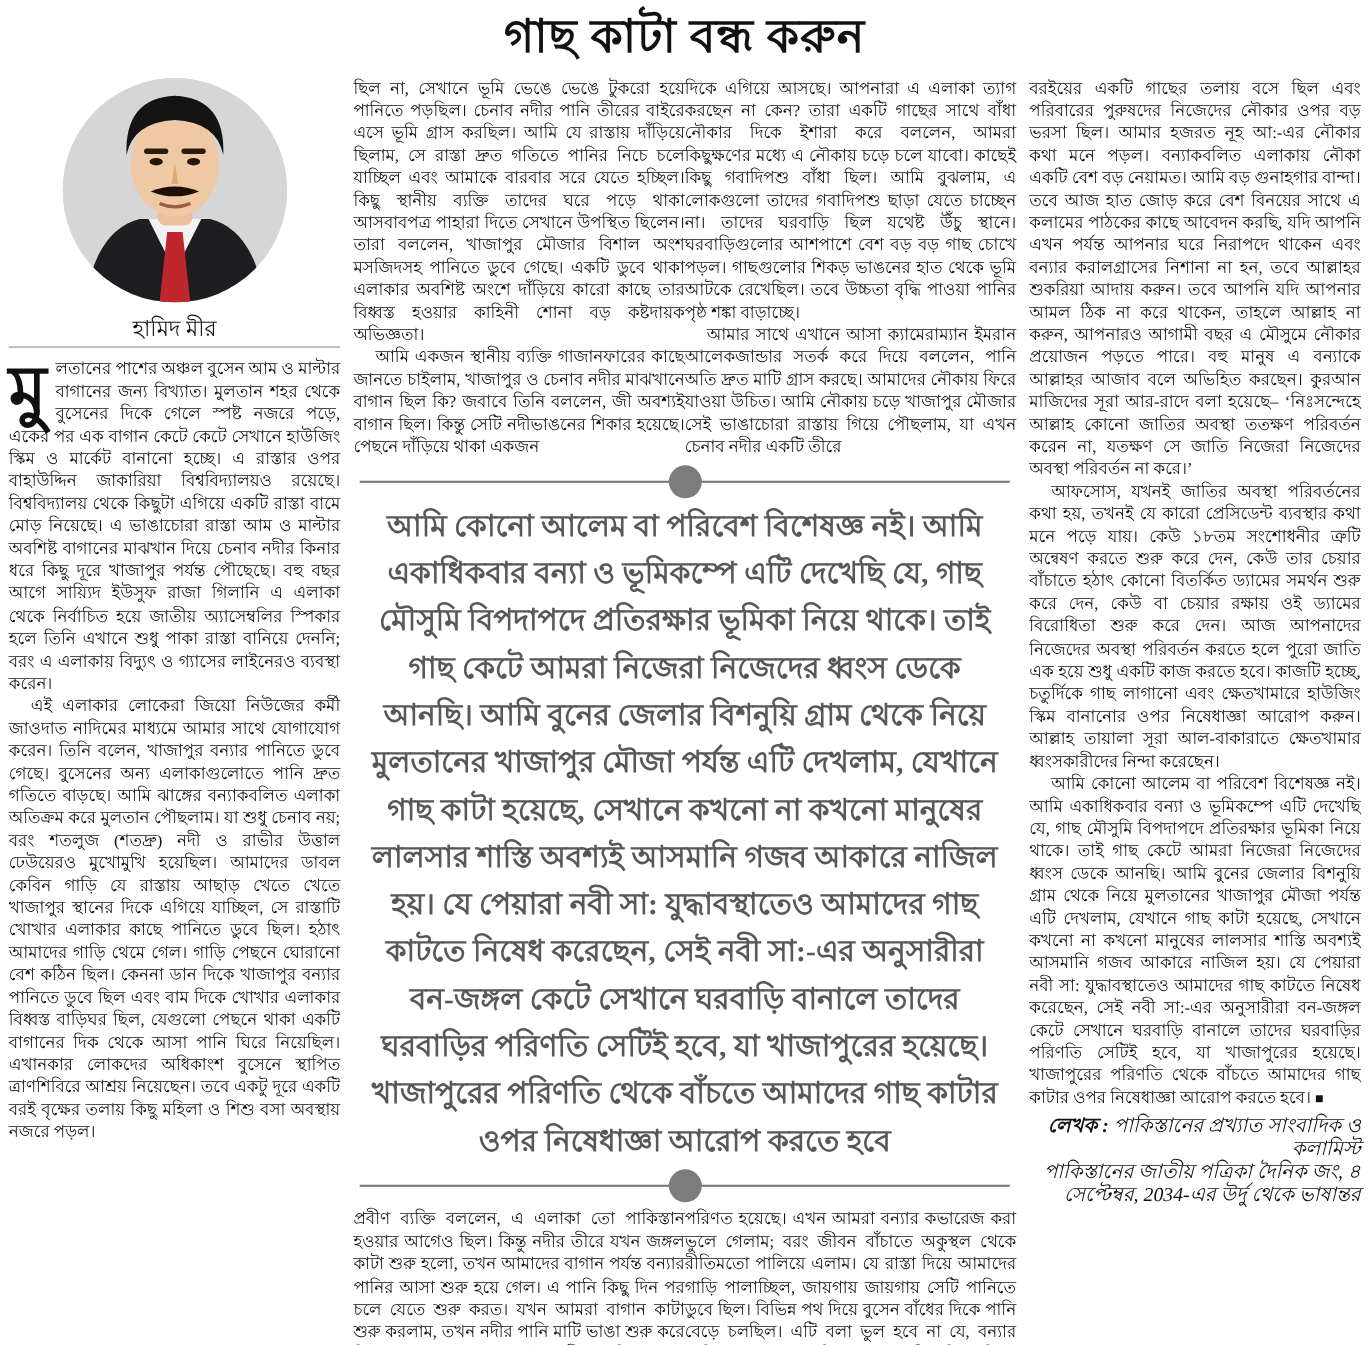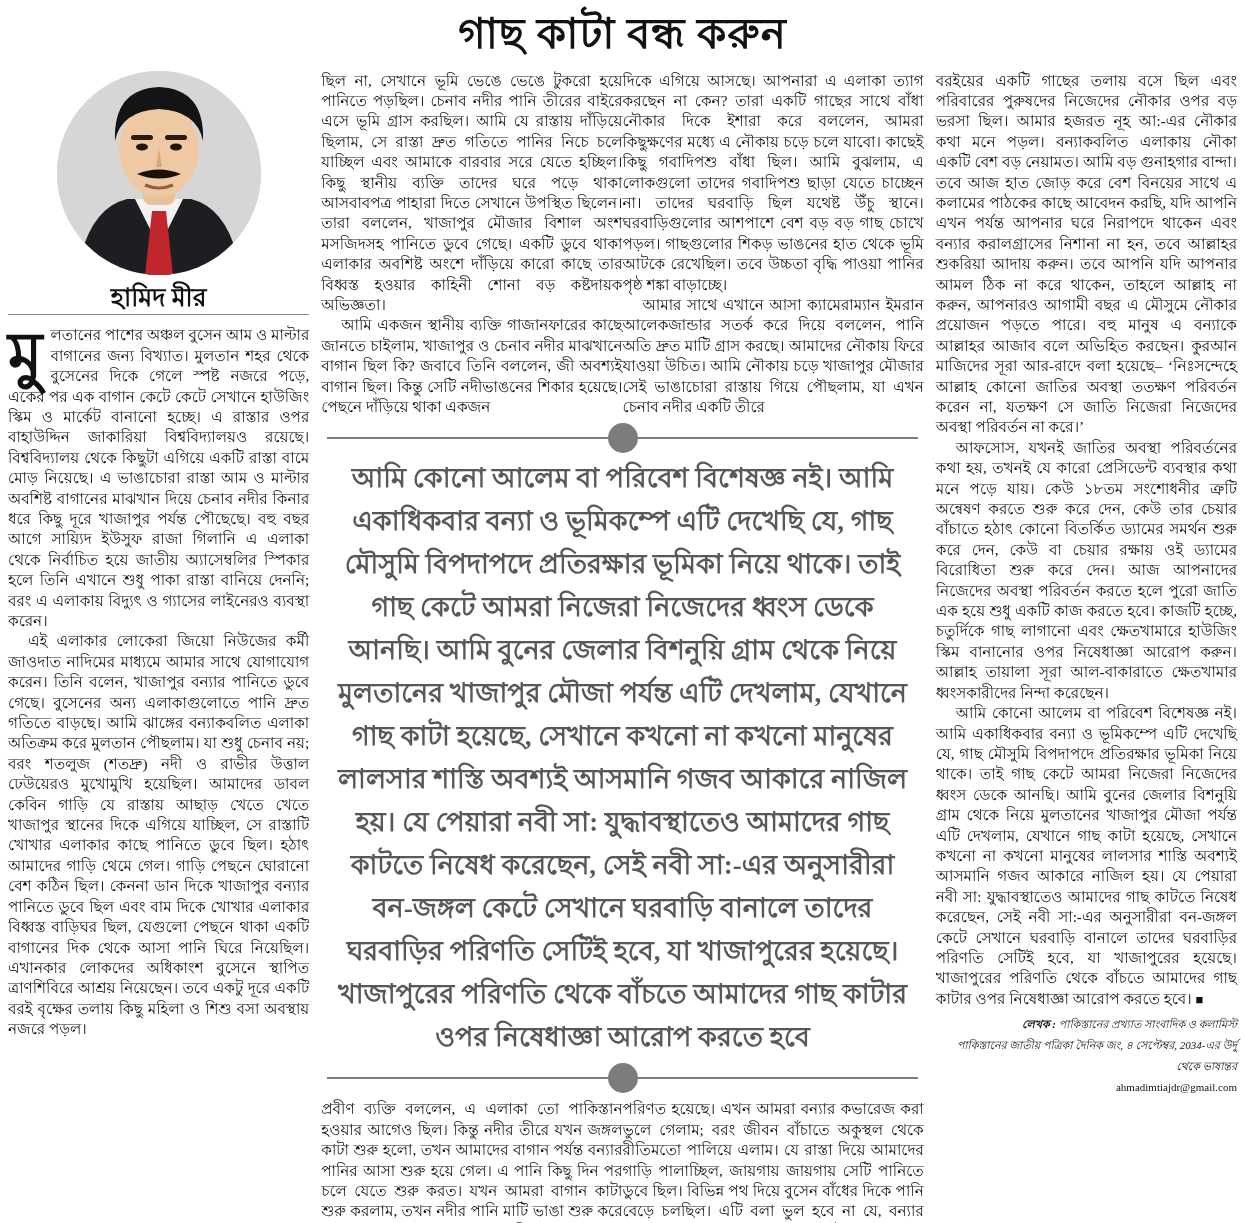--- a/index.html
+++ b/index.html
@@ -42,21 +42,21 @@
   .body-text p{margin:0;}
   .body-text p.indent{text-indent:20px;}
 
   
   .author-block{text-align:center;margin-bottom:8px;}
   .portrait{
     width:204px;height:204px;border-radius:50%;
     overflow:hidden;display:inline-block;background:#d9d9d9;
   }
   .author-name{
-    font-size:25px;font-weight:bold;text-align:center;
+    font-size:20px;font-weight:normal;text-align:center;
     margin:8px 0 6px 0;
   }
   .author-rule{border:none;border-top:1.5px solid #8b8b8b;margin:0 0 10px 0;}
 
   .dropcap{
     float:left;
     font-size:62px;
     line-height:52px;
     font-weight:bold;
     padding:4px 8px 0 0;
@@ -85,21 +85,21 @@
     font-weight:bold;
     font-size:27px;
     line-height:43px;
     text-align:center;
     padding:2px 6px;
   }
 
   .footer-credits{
     margin-top:4px;
     text-align:right;
-    font-size:11px;
+    font-size:18px;
     line-height:21px;
   }
   .footer-credits .writer-line{font-style:italic;}
   .footer-credits .writer-label{font-weight:bold;font-style:italic;}
   .footer-credits .source-line{font-style:italic;}
   .footer-credits .translator{font-weight:bold;}
   .footer-credits .email{font-family:"Liberation Serif",serif;}
   .end-mark{font-size:13px;}
 </style>
 </head>
@@ -179,18 +179,17 @@
     </div>
 
     <div class="col body-text">
       <p>বরইয়ের একটি গাছের তলায় বসে ছিল এবং পরিবারের পুরুষদের নিজেদের নৌকার ওপর বড় ভরসা ছিল। আমার হজরত নূহ আ:-এর নৌকার কথা মনে পড়ল। বন্যাকবলিত এলাকায় নৌকা একটি বেশ বড় নেয়ামত। আমি বড় গুনাহগার বান্দা। তবে আজ হাত জোড় করে বেশ বিনয়ের সাথে এ কলামের পাঠকের কাছে আবেদন করছি, যদি আপনি এখন পর্যন্ত আপনার ঘরে নিরাপদে থাকেন এবং বন্যার করালগ্রাসের নিশানা না হন, তবে আল্লাহর শুকরিয়া আদায় করুন। তবে আপনি যদি আপনার আমল ঠিক না করে থাকেন, তাহলে আল্লাহ না করুন, আপনারও আগামী বছর এ মৌসুমে নৌকার প্রয়োজন পড়তে পারে। বহু মানুষ এ বন্যাকে আল্লাহর আজাব বলে অভিহিত করছেন। কুরআন মাজিদের সূরা আর-রাদে বলা হয়েছে– ‘নিঃসন্দেহে আল্লাহ কোনো জাতির অবস্থা ততক্ষণ পরিবর্তন করেন না, যতক্ষণ সে জাতি নিজেরা নিজেদের অবস্থা পরিবর্তন না করে।’</p>
       <p class="indent">আফসোস, যখনই জাতির অবস্থা পরিবর্তনের কথা হয়, তখনই যে কারো প্রেসিডেন্ট ব্যবস্থার কথা মনে পড়ে যায়। কেউ ১৮তম সংশোধনীর ত্রুটি অন্বেষণ করতে শুরু করে দেন, কেউ তার চেয়ার বাঁচাতে হঠাৎ কোনো বিতর্কিত ড্যামের সমর্থন শুরু করে দেন, কেউ বা চেয়ার রক্ষায় ওই ড্যামের বিরোধিতা শুরু করে দেন। আজ আপনাদের নিজেদের অবস্থা পরিবর্তন করতে হলে পুরো জাতি এক হয়ে শুধু একটি কাজ করতে হবে। কাজটি হচ্ছে, চতুর্দিকে গাছ লাগানো এবং ক্ষেতখামারে হাউজিং স্কিম বানানোর ওপর নিষেধাজ্ঞা আরোপ করুন। আল্লাহ তায়ালা সূরা আল-বাকারাতে ক্ষেতখামার ধ্বংসকারীদের নিন্দা করেছেন।</p>
       <p class="indent"><span>আমি কোনো আলেম বা পরিবেশ বিশেষজ্ঞ নই। আমি একাধিকবার বন্যা ও ভূমিকম্পে এটি দেখেছি যে, গাছ মৌসুমি বিপদাপদে প্রতিরক্ষার ভূমিকা নিয়ে থাকে। তাই গাছ কেটে আমরা নিজেরা নিজেদের ধ্বংস ডেকে আনছি। আমি বুনের জেলার বিশনুয়ি গ্রাম থেকে নিয়ে মুলতানের খাজাপুর মৌজা পর্যন্ত এটি দেখলাম, যেখানে গাছ কাটা হয়েছে, সেখানে কখনো না কখনো মানুষের লালসার শাস্তি অবশ্যই আসমানি গজব আকারে নাজিল হয়। যে পেয়ারা নবী সা: যুদ্ধাবস্থাতেও আমাদের গাছ কাটতে নিষেধ করেছেন, সেই নবী সা:-এর অনুসারীরা বন-জঙ্গল কেটে সেখানে ঘরবাড়ি বানালে তাদের ঘরবাড়ির পরিণতি সেটিই হবে, যা খাজাপুরের হয়েছে। খাজাপুরের পরিণতি থেকে বাঁচতে আমাদের গাছ কাটার ওপর নিষেধাজ্ঞা আরোপ করতে হবে।</span> <span class="end-mark">■</span></p>
 
       <div class="footer-credits">
         <div class="writer-line"><span class="writer-label">লেখক :</span><span> পাকিস্তানের প্রখ্যাত সাংবাদিক ও কলামিস্ট</span></div>
         <div class="source-line">পাকিস্তানের জাতীয় পত্রিকা দৈনিক জং, ৪ সেপ্টেম্বর, 2034-এর উর্দু থেকে ভাষান্তর</div>
-        <div class="email">ahmadimtiajdr@gmail.com</div>
       </div>
     </div>
 
   </div>
 </div>
 
 </body></html>

